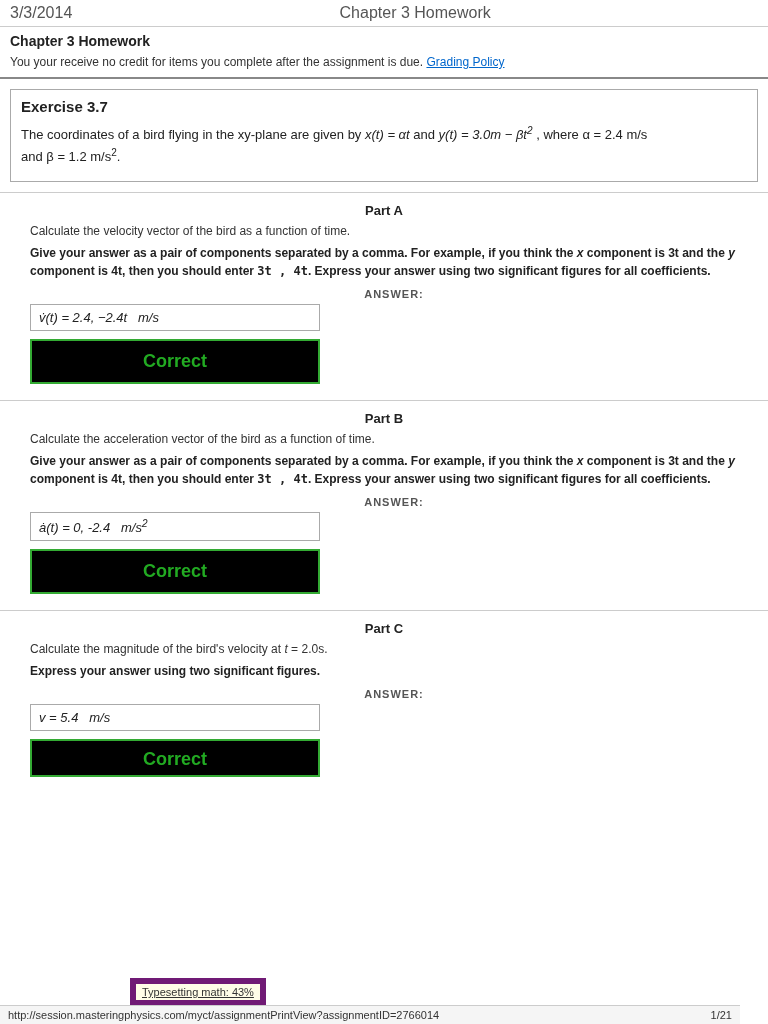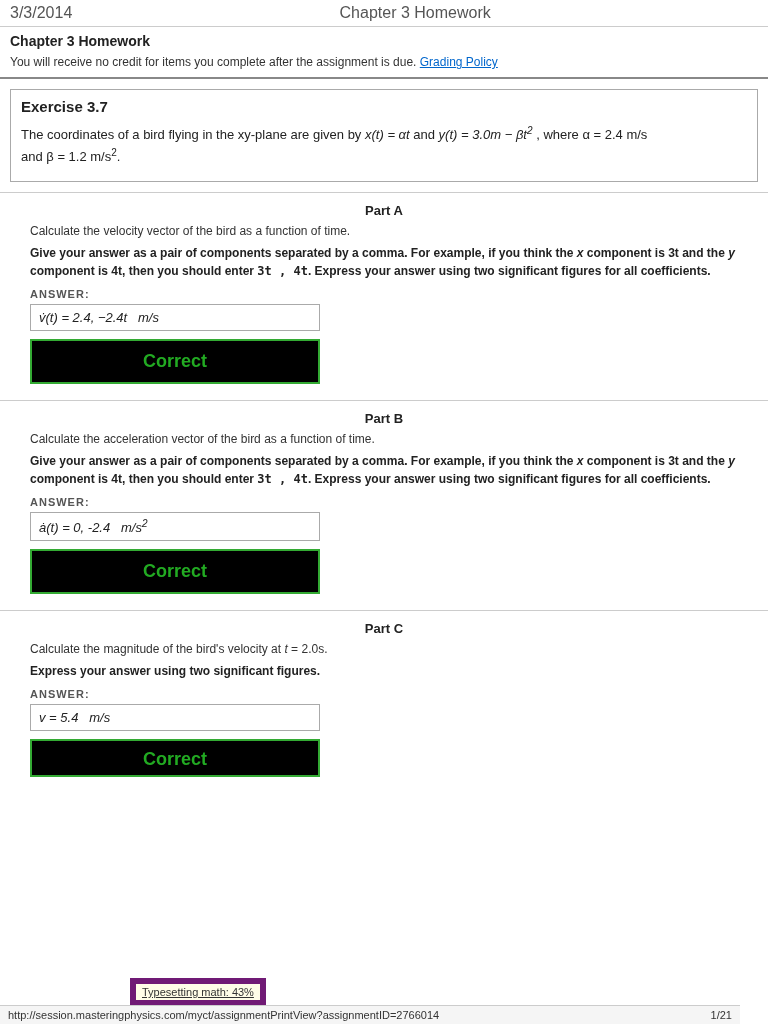--- a/index.html
+++ b/index.html
@@ -79,20 +79,21 @@
       margin-bottom: 8px;
       line-height: 1.5;
     }
     .answer-label {
       font-size: 11px;
       font-weight: bold;
       color: #555;
       padding-left: 20px;
       margin-bottom: 4px;
       letter-spacing: 1px;
+      text-align: center;
     }
     .answer-box {
       margin-left: 20px;
       border: 1px solid #aaa;
       padding: 5px 8px;
       width: 290px;
       font-size: 13px;
       background: #fff;
       margin-bottom: 8px;
       font-style: italic;
@@ -148,21 +149,21 @@
   <span>3/3/2014</span>
   <span>Chapter 3 Homework</span>
   <span></span>
 </div>
 
 <div class="page-header">
   <h2>Chapter 3 Homework</h2>
 </div>
 
 <div class="credit-notice">
-  <span>You will receive no credit for items you complete after the assignment is due.</span>
+  <span>You your receive no credit for items you complete after the assignment is due.</span>
   <a href="#">Grading Policy</a>
 </div>
 
 <div class="exercise-box">
   <div class="exercise-title">Exercise 3.7</div>
   <div class="exercise-description">
     <span>The coordinates of a bird flying in the xy-plane are given by </span>
     <span class="math"><i>x</i>(<i>t</i>) = α<i>t</i></span>
     <span> and </span>
     <span class="math"><i>y</i>(<i>t</i>) = 3.0m − β<i>t</i><sup>2</sup></span>

